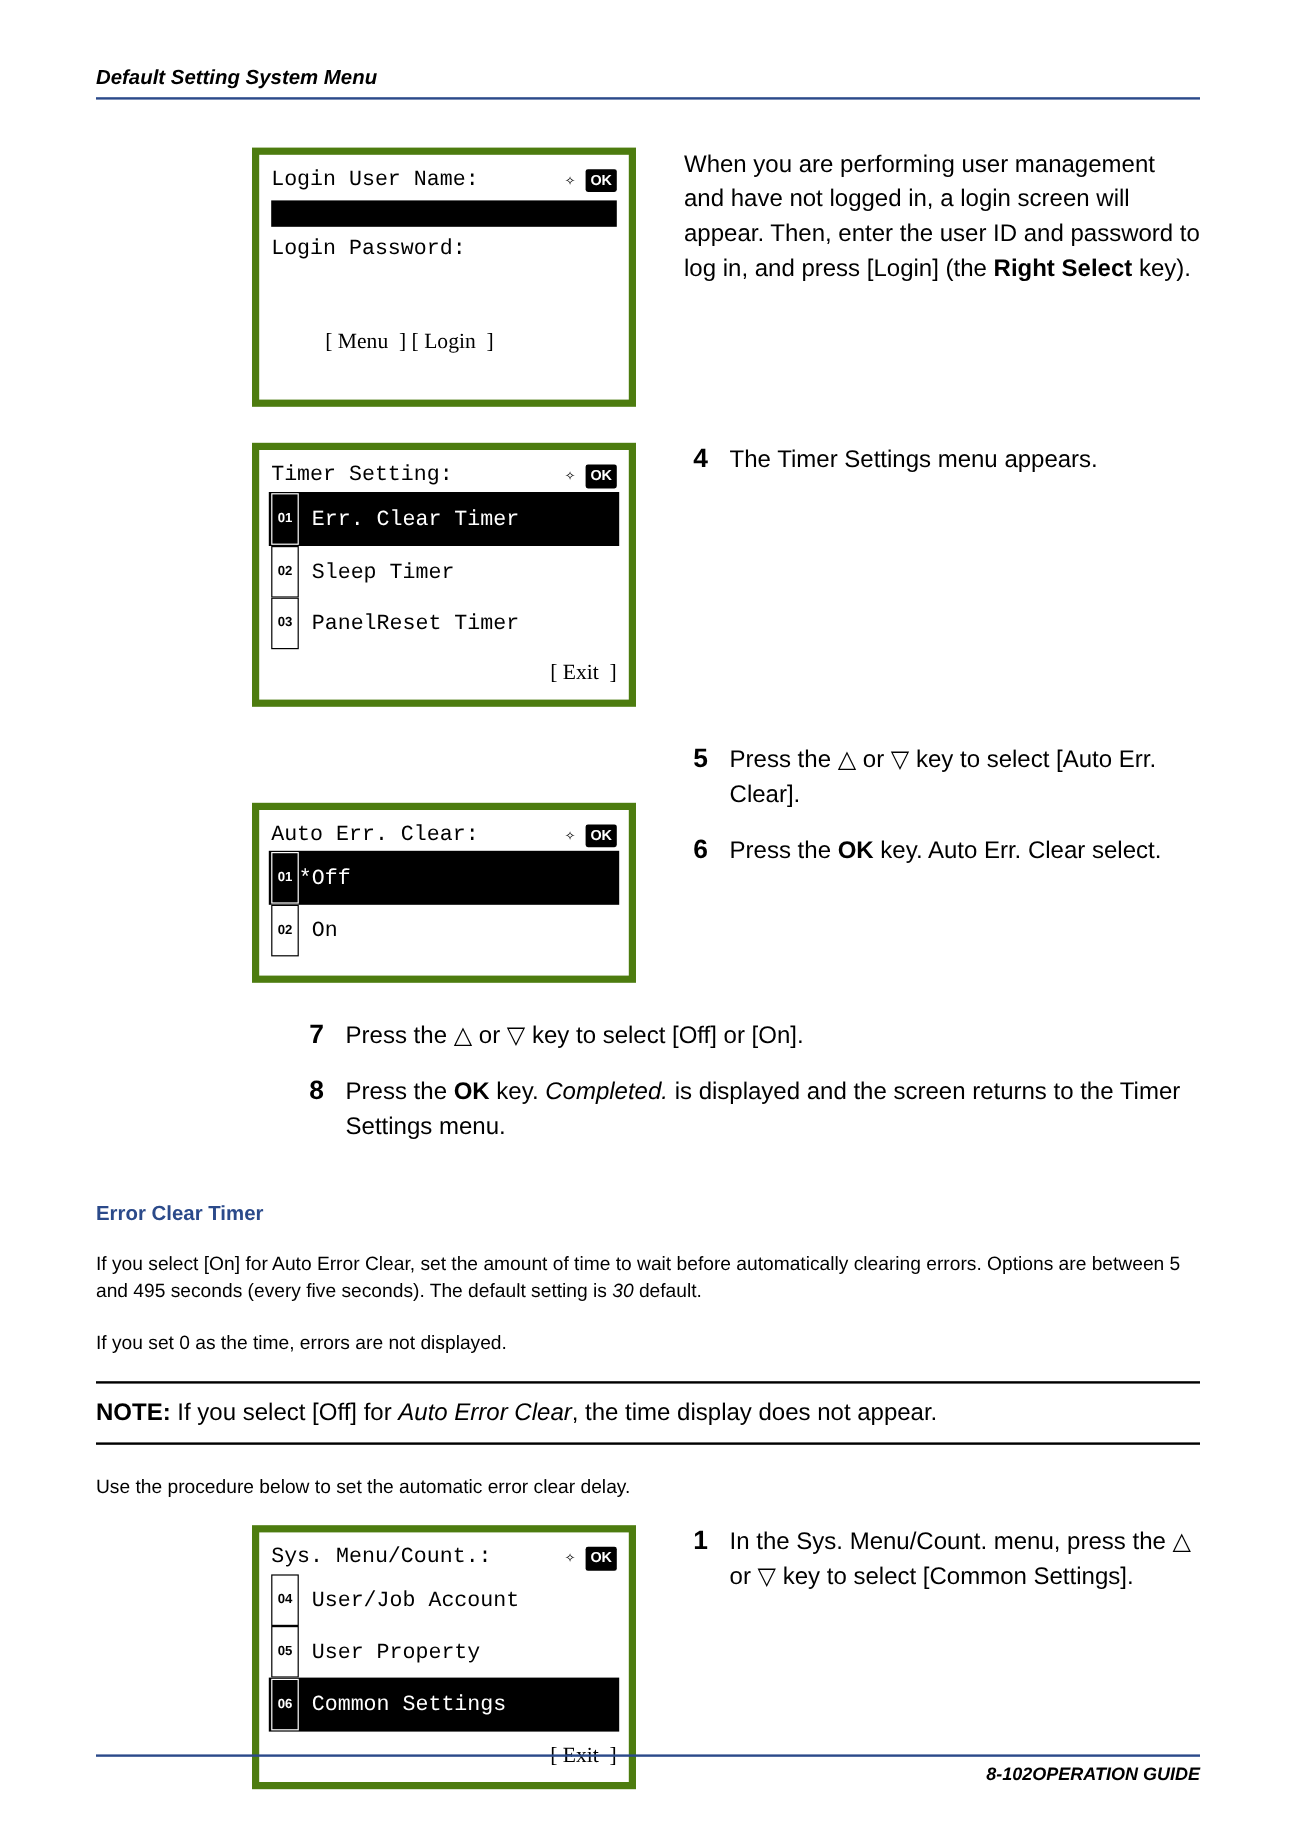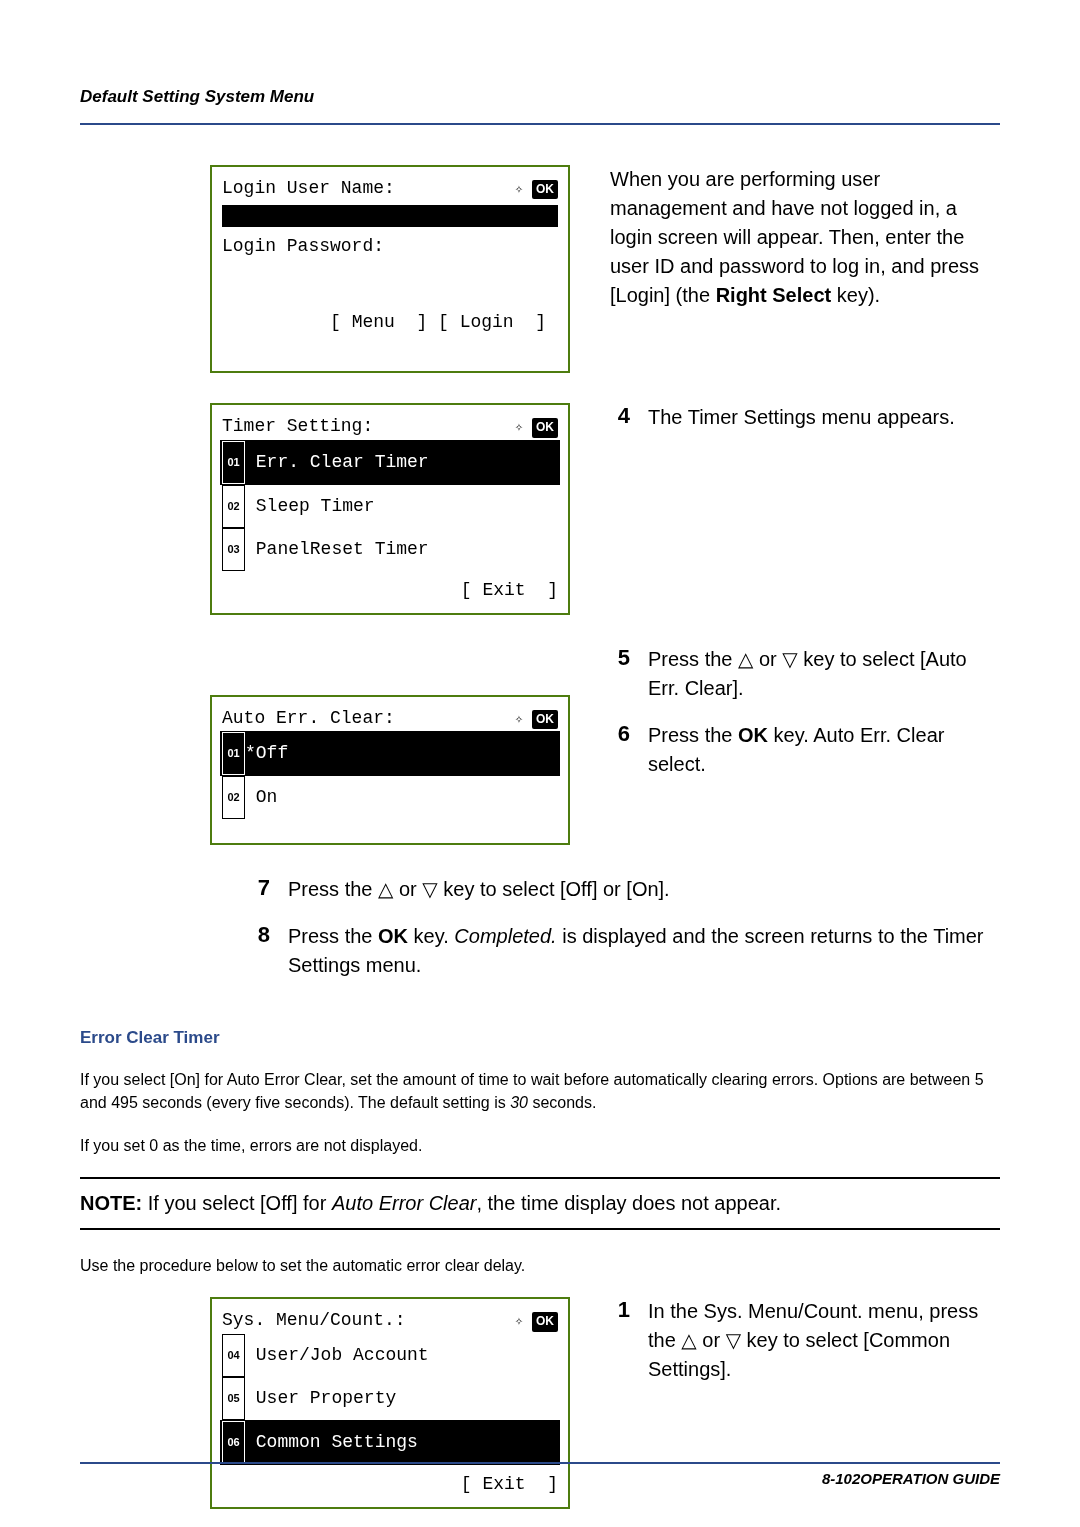--- a/index.html
+++ b/index.html
@@ -15,44 +15,43 @@
     padding: 55px 80px 40px 80px;
     box-sizing: border-box;
     position: relative;
     height: 100%;
   }
   .header {
     font-style: italic;
     font-weight: bold;
     font-size: 17px;
     border-bottom: 2px solid #2b4a8a;
-    padding-bottom: 16px;
+    padding-bottom: 6px;
     margin-bottom: 40px;
-    margin-top: 32px;
   }
   .row {
     display: flex;
     gap: 40px;
     margin-bottom: 30px;
   }
   .left {
     width: 340px;
     flex-shrink: 0;
   }
   .right {
     flex: 1;
   }
   .panel {
-    border: 2px solid #4d7c0f;
+    border: 6px solid #4d7c0f;
     padding: 8px 10px 10px 10px;
     font-family: "Courier New", monospace;
     font-size: 18px;
     line-height: 1.45;
     background: #fff;
-    width: 360px;
+    width: 320px;
     box-sizing: border-box;
     position: relative;
   }
   .panel-title {
     display: flex;
     justify-content: space-between;
     align-items: center;
   }
   .title-text { white-space: pre; }
   .ok-badge {
@@ -99,20 +98,21 @@
     color: #000;
   }
   .selected .num-badge {
     border-color: #fff;
     background: #000;
     color: #fff;
   }
   .softkeys {
     white-space: pre;
     margin-top: 6px;
+    font-family: Liberation Serif, serif;
   }
   .step {
     display: flex;
     gap: 18px;
     margin-bottom: 18px;
   }
   .step-num {
     font-size: 22px;
     font-weight: bold;
     width: 20px;
@@ -250,21 +250,21 @@
         <div class="step-text">
           <span>Press the </span><b><span>OK</span></b><span> key. </span><i><span>Completed.</span></i><span> is displayed and the screen returns to the Timer Settings menu.</span>
         </div>
       </div>
     </div>
   </div>
 
   <div class="subhead">Error Clear Timer</div>
 
   <div class="body-text">
-    <span>If you select [On] for Auto Error Clear, set the amount of time to wait before automatically clearing errors. Options are between 5 and 495 seconds (every five seconds). The default setting is </span><i><span>30</span></i><span> seconds.</span>
+    <span>If you select [On] for Auto Error Clear, set the amount of time to wait before automatically clearing errors. Options are between 5 and 495 seconds (every five seconds). The default setting is </span><i><span>30</span></i><span> default.</span>
   </div>
   <div class="body-text">If you set 0 as the time, errors are not displayed.</div>
 
   <div class="note-box">
     <div class="step-text">
       <b><span>NOTE:</span></b><span> If you select [Off] for </span><i><span>Auto Error Clear</span></i><span>, the time display does not appear.</span>
     </div>
   </div>
 
   <div class="body-text">Use the procedure below to set the automatic error clear delay.</div>

